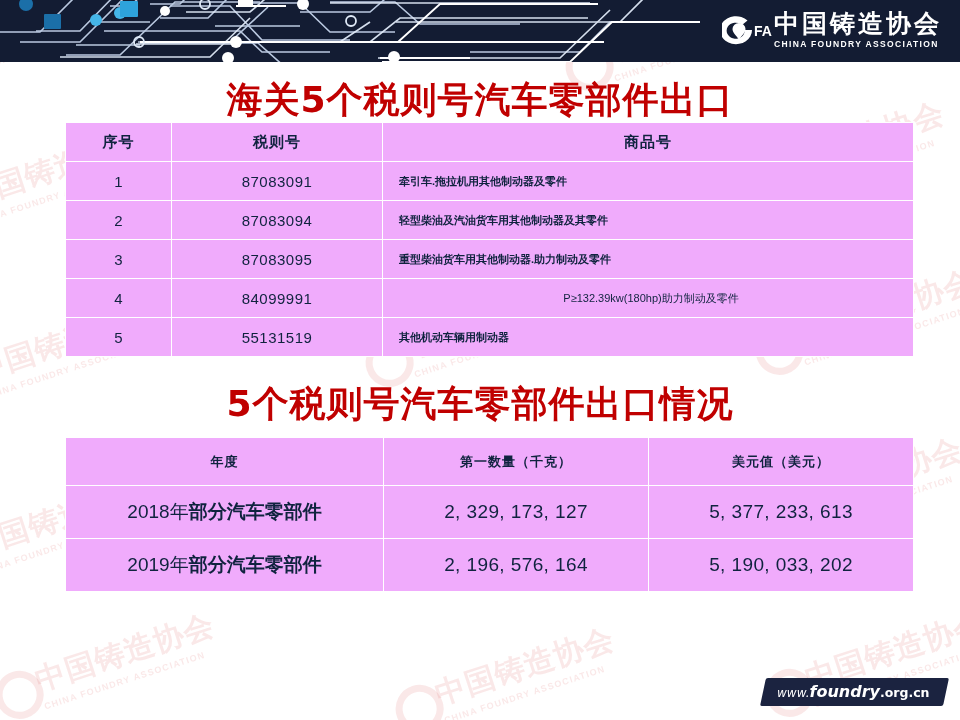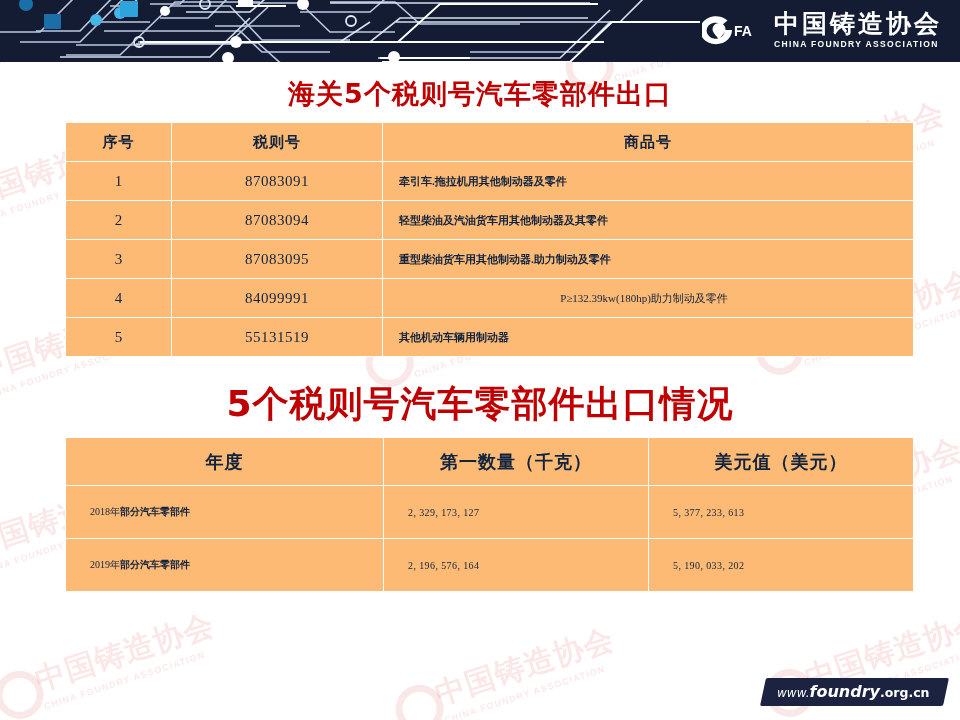--- a/index.html
+++ b/index.html
@@ -59,21 +59,21 @@
     overflow: hidden;
     z-index: 5;
   }
   #header-band svg { position:absolute; top:0; left:0; }
   .logo-wrap {
     position: absolute;
     right: 18px;
     top: 11px;
     display: flex;
     align-items: center;
-    gap: 20px;
+    gap: 0;
     z-index: 6;
   }
   .logo-mark {
     position: relative;
     width: 52px; height: 38px;
   }
   .logo-text-cn {
     color: #ffffff;
     font-size: 25px;
     font-weight: bold;
@@ -93,57 +93,57 @@
   
   .slide-title {
     position: absolute;
     width: 100%;
     text-align: center;
     color: #c00000;
     font-family: "DejaVu Sans", sans-serif;
     font-weight: bold;
     z-index: 3;
   }
-  #title-1 { top: 76px; font-size: 27px; letter-spacing: 1px; }
+  #title-1 { top: 76px; font-size: 36px; letter-spacing: 1px; }
   #title-2 { top: 380px; font-size: 36px; letter-spacing: 1px; }
 
   
   .tbl {
     position: absolute;
     border-collapse: collapse;
     table-layout: fixed;
     z-index: 3;
     background: #0fa8e8;
   }
   .tbl td, .tbl th {
-    background: #fdba74;
+    background: #f0abfc;
     border: 1.5px solid #ffffff;
     color: #10233f;
-    font-family: Liberation Serif, serif;
-    padding: 0 24px;
+    font-family: Liberation Sans, sans-serif;
+    padding: 0 10px;
     vertical-align: middle;
   }
   .tbl th {
     font-weight: bold;
     text-align: center;
   }
 
   
   #table-1 { left: 65px; top: 122px; width: 848px; }
   #table-1 th { height: 38px; font-size: 15px; letter-spacing: 1px; }
   #table-1 td { height: 38px; font-size: 14.5px; }
   #table-1 td.c-idx { text-align: center; font-size: 15px; }
   #table-1 td.c-code { text-align: center; font-size: 15px; letter-spacing: 0.5px; }
   #table-1 td.c-desc { text-align: left; font-weight: bold; font-size: 11px; padding-left: 16px;}
   #table-1 td.c-desc.center { text-align: center; font-weight: normal; }
 
   
   #table-2 { left: 65px; top: 437px; width: 848px; }
-  #table-2 th { height: 47px; font-size: 18px; letter-spacing: 1px; }
-  #table-2 td { height: 52px; font-size: 10px; text-align: left; }
+  #table-2 th { height: 47px; font-size: 13px; letter-spacing: 1px; }
+  #table-2 td { height: 52px; font-size: 19px; text-align: center; }
   #table-2 td.v-year .yr { font-weight: normal; }
   #table-2 td.v-year .lbl { font-weight: bold; }
   #table-2 td.v-num { letter-spacing: 0.4px; }
   #table-2 tr.row-growth td { color: #9e0b3c; }
   #table-2 tr.row-growth td.v-year { color: #10233f; }
 
   
   #page-num {
     position: absolute;
     right: 22px;

